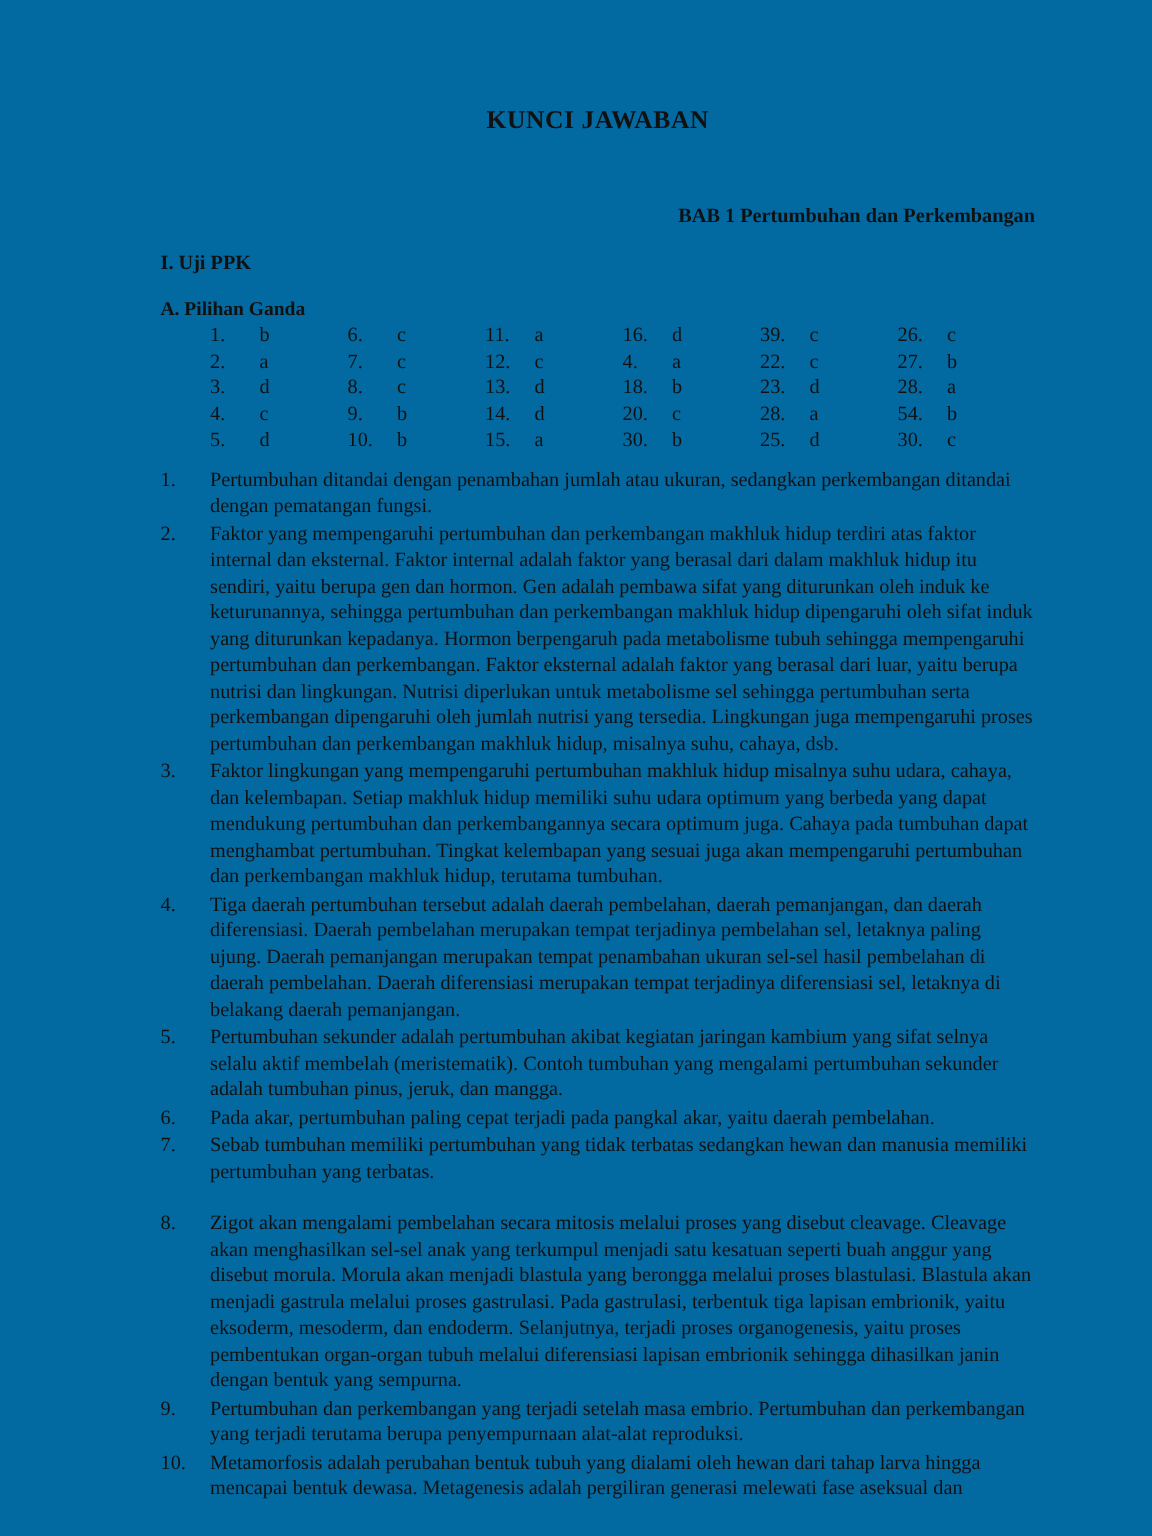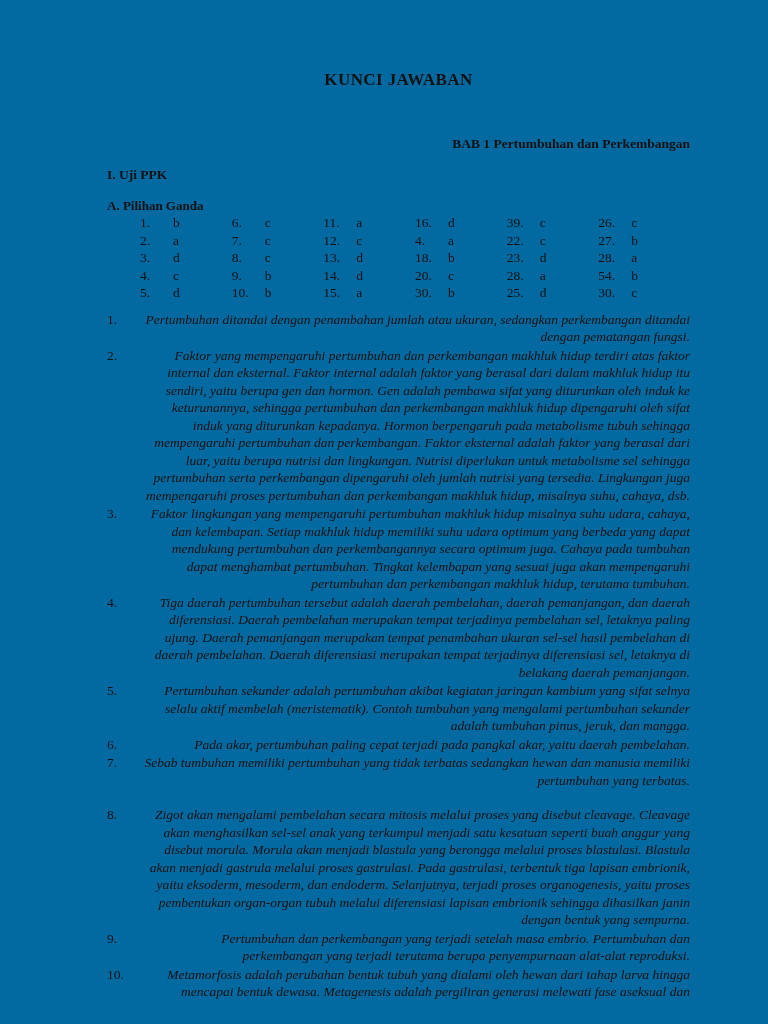--- a/index.html
+++ b/index.html
@@ -53,21 +53,21 @@
   .essay-list {
     font-size: 13.5px;
     line-height: 17.5px;
   }
   .essay-item {
     display: flex;
     margin-bottom: 1px;
   }
   .essay-item.gap-8 { margin-top: 17px; }
   .essay-num { width: 33px; flex-shrink: 0; }
-  .essay-text { flex: 1; text-align: right; font-style: italic; }
+  .essay-text { flex: 1; text-align: left; }
 </style>
 </head>
 <body>
 
 <div class="page">
   <div class="title">KUNCI JAWABAN</div>
   <div class="chapter">BAB 1 Pertumbuhan dan Perkembangan</div>
   <div class="section">I. Uji PPK</div>
   <div class="subsection">A. Pilihan Ganda</div>
   <div class="mc-grid" id="mc-grid">

